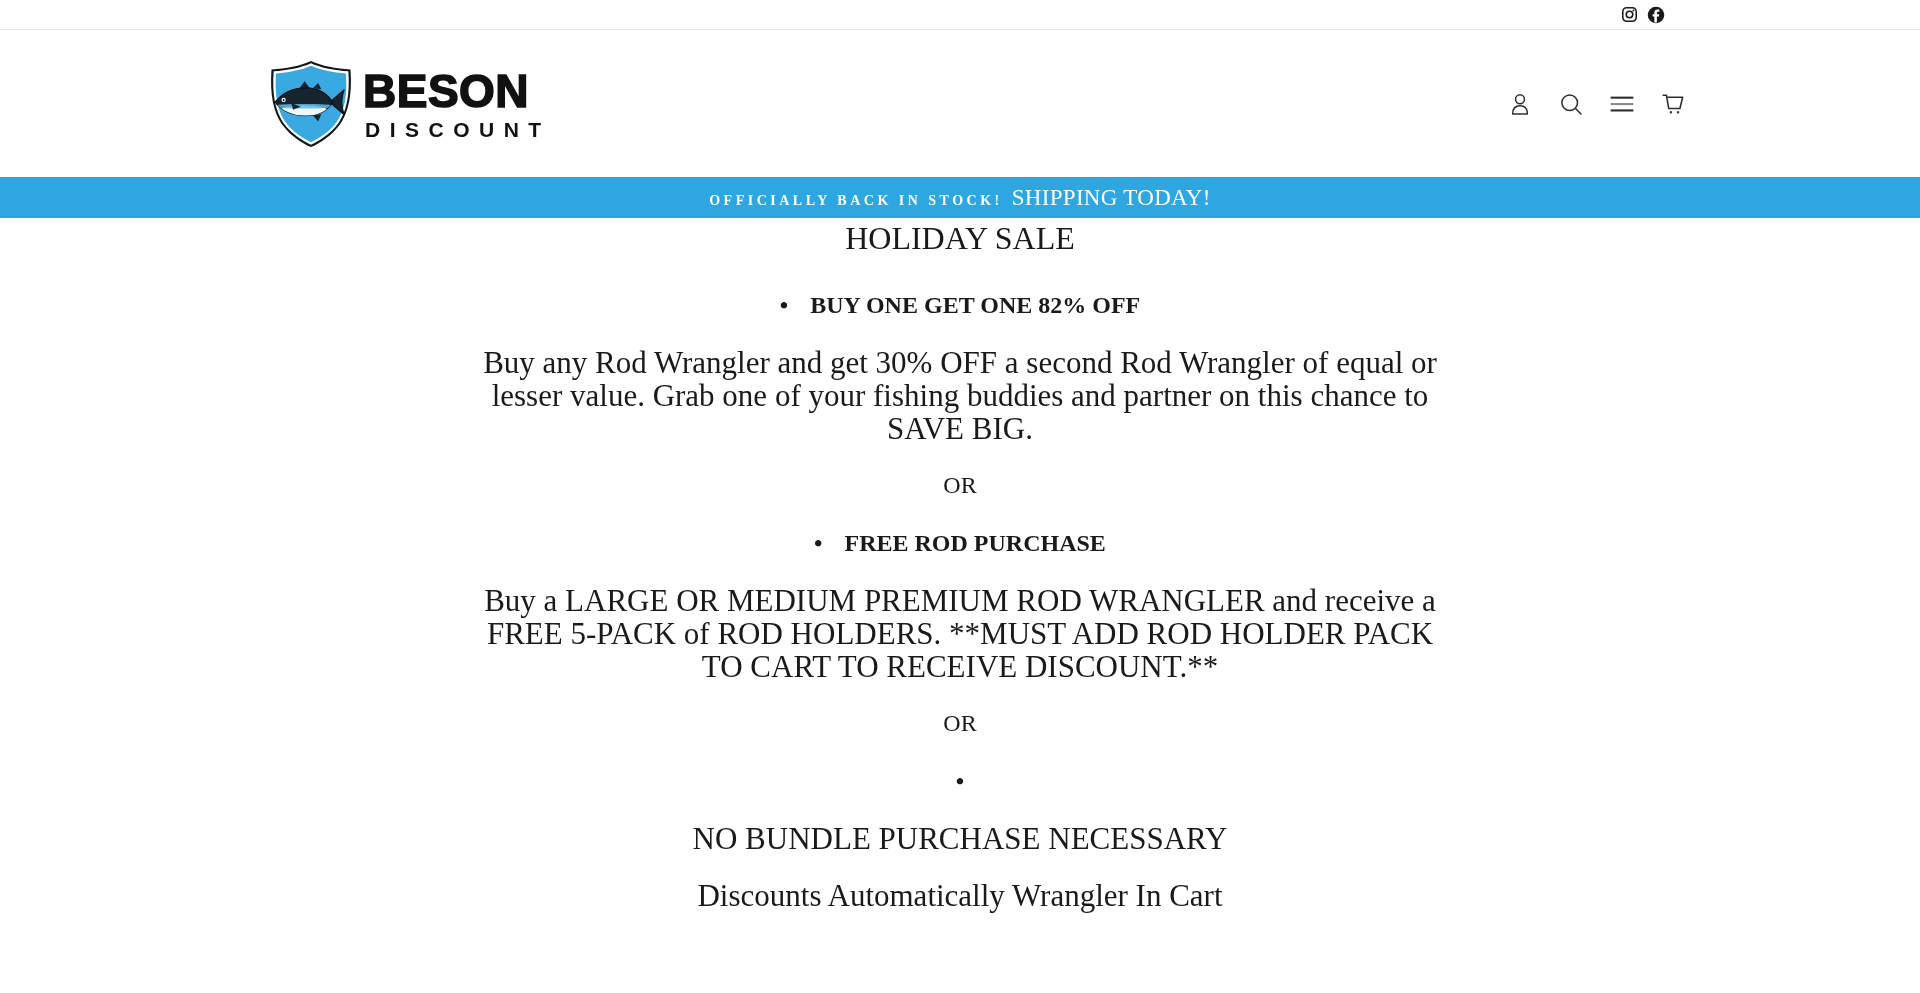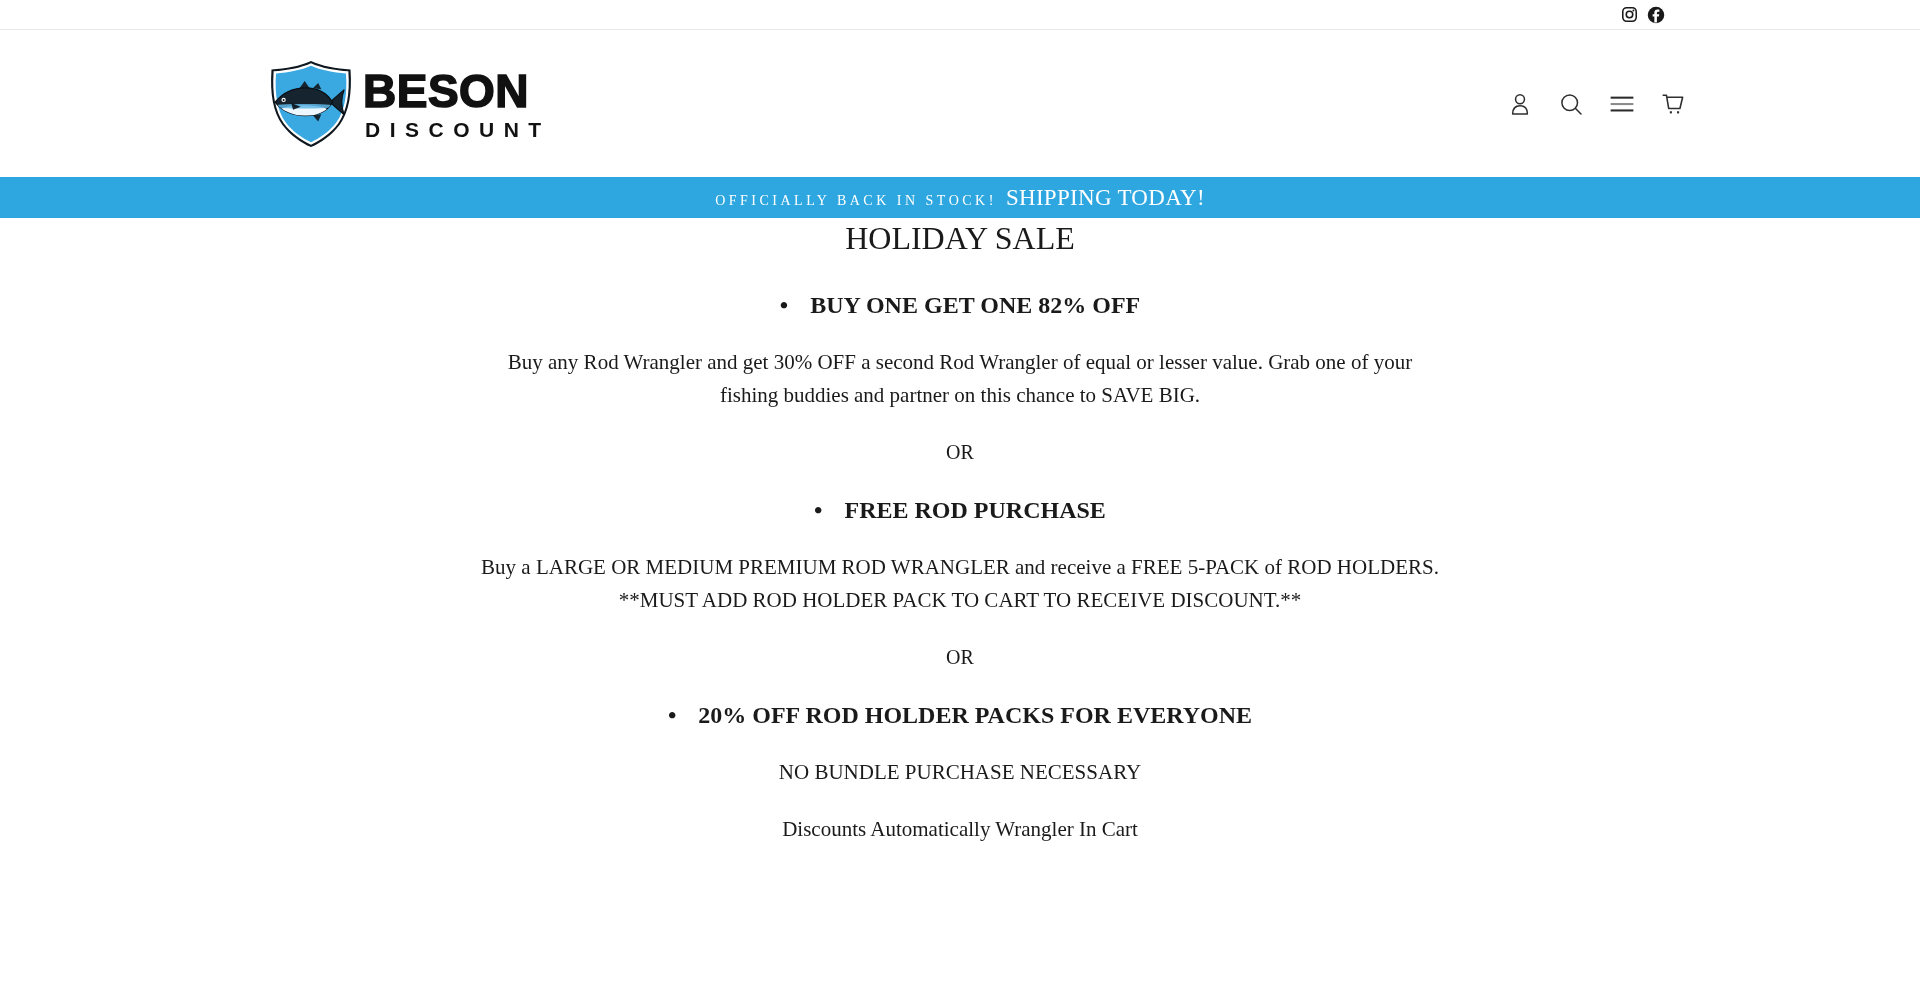--- a/index.html
+++ b/index.html
@@ -42,31 +42,31 @@
   .header-icons{display:flex;align-items:center;gap:24px;}
   .hicon{width:27px;height:27px;display:inline-flex;align-items:center;justify-content:center;cursor:pointer;}
   .hicon svg{display:block;}
 
   
   .announcement{
     height:41px;background:var(--banner-blue);
     display:flex;align-items:baseline;justify-content:center;gap:9px;
     color:#ffffff;padding-top:8px;
   }
-  .announce-kicker{font-size:14px;font-weight:400;letter-spacing:3.5px;text-align:right;}
+  .announce-kicker{font-size:14px;font-weight:700;letter-spacing:3.5px;text-align:right;}
   .announce-message{font-size:23px;font-weight:400;letter-spacing:0.3px;}
 
   
   .main{}
   .content{width:960px;margin:0 auto;text-align:center;}
   .page-title{font-size:32px;font-weight:400;margin:0 0 28px 0;line-height:1.3;}
-  .block{margin:24px 0;font-size:21px;line-height:33px;}
+  .block{margin:24px 0;font-size:31px;line-height:33px;}
   .bullet-line{display:flex;justify-content:center;align-items:baseline;gap:22px;font-weight:700;font-size:24px;line-height:34px;margin:24px 0;}
   .bullet-marker{font-weight:700;}
-  .or-line{margin:24px 0;font-size:20px;line-height:33px;}
+  .or-line{margin:24px 0;font-size:24px;line-height:33px;}
 </style>
 </head>
 <body>
 
 <div class="topbar">
   <div class="shell">
     <span class="social-link">
       <span>
         <svg width="17" height="17" viewBox="0 0 24 24" fill="none" stroke="#1a1a1a" stroke-width="2.2">
           <rect x="2.5" y="2.5" width="19" height="19" rx="5.5"></rect>
@@ -182,20 +182,19 @@
       <span class="bullet-marker">•</span>
       <span>FREE ROD PURCHASE</span>
     </div>
 
     <p class="block">Buy a LARGE OR MEDIUM PREMIUM ROD WRANGLER and receive a FREE 5-PACK of ROD HOLDERS. **MUST ADD ROD HOLDER PACK TO CART TO RECEIVE DISCOUNT.**</p>
 
     <p class="or-line">OR</p>
 
     <div class="bullet-line">
       <span class="bullet-marker">•</span>
-      <span>20% OFF ROD HOLDER PACKS FOR EVERYONE</span>
     </div>
 
     <p class="block">NO BUNDLE PURCHASE NECESSARY</p>
 
     <p class="block">Discounts Automatically Wrangler In Cart</p>
   </div>
 </div>
 
 </body></html>

